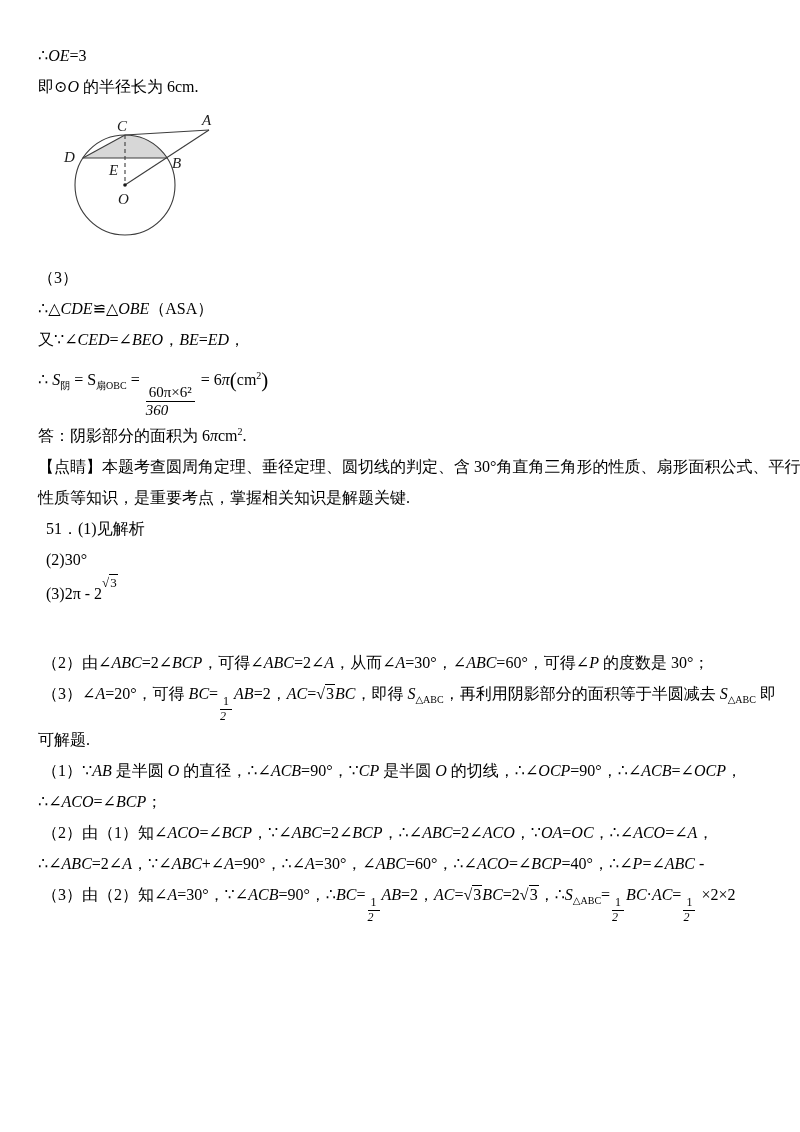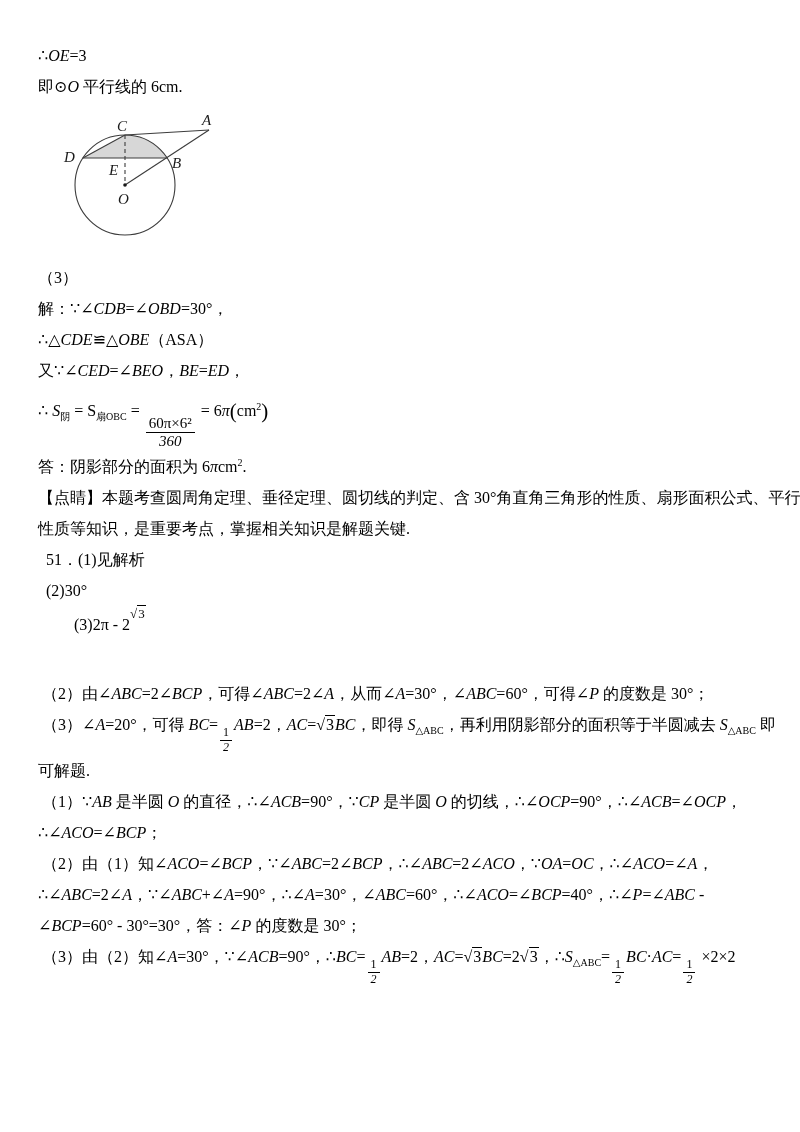--- a/index.html
+++ b/index.html
@@ -8,42 +8,42 @@
     position:relative;width:780px;height:1132px;box-sizing:border-box;
     padding:40px 28px 0 38px;background:#ffffff;color:#000;
     font-family:"Liberation Serif","DejaVu Serif","DejaVu Sans",serif;
     font-size:16px;
   }
   .ln{margin:0;line-height:31px;min-height:31px;white-space:pre;}
   .ln i{font-style:italic;}
   .ln sub{font-size:10px;line-height:0;}
   .ln sup{font-size:10px;line-height:0;}
   .formula{line-height:50px;min-height:50px;}
-  .tall{line-height:38px;min-height:38px;margin-left:28px;}
+  .tall{line-height:38px;min-height:38px;}
   .bigp{font-size:21px;vertical-align:-2px;}
-  .frac{display:inline-flex;flex-direction:column;text-align:center;
+  .frac{display:inline-flex;flex-direction:column;text-align:left;
         vertical-align:-0.55em;line-height:1.15;font-size:12px;margin:0 2px;}
   .frac .fnum{border-bottom:1px solid #000;padding:0 3px;display:block;}
   .frac .fden{display:block;font-style:italic;}
   .formula .frac{font-size:15px;vertical-align:-0.8em;}
   .sqrt{white-space:nowrap;}
   .sqrt .rad{border-top:1px solid #000;padding:0 1px;}
   sup.sqrt{font-size:13px;position:relative;top:-5px;line-height:0;}
   .fig-wrap{margin:6px 0 6px 22px;width:170px;height:148px;}
   .fig-wrap svg text{font-family:"Liberation Serif","DejaVu Serif",serif;
         font-style:italic;font-size:15px;fill:#1a1a1a;}
 </style>
 </head>
 <body>
 
 <div class="page">
 
   <div id="top-lines">
       <p class="ln"><span>∴</span><i>OE</i><span>=3</span></p>
-      <p class="ln"><span>即⊙</span><i>O</i><span> 平行线的 6cm.</span></p>
+      <p class="ln"><span>即⊙</span><i>O</i><span> 的半径长为 6cm.</span></p>
     </div>
 
   <div class="fig-wrap">
     <svg width="170" height="148" viewBox="0 0 170 148">
 
       <path d="M 22.9 50 L 65 27 A 50 50 0 0 1 107.1 50 Z" stroke="none" fill="#d7d7d7"></path>
 
       <circle cx="65" cy="77" r="50" fill="none" stroke="#3c3c3c" stroke-width="1.1"></circle>
 
       <line x1="22.9" y1="50" x2="107.1" y2="50" stroke="#3c3c3c" stroke-width="1.1"></line>
@@ -62,35 +62,33 @@
       <text x="142" y="17">A</text>
       <text x="4" y="54">D</text>
       <text x="112" y="60">B</text>
       <text x="49" y="67">E</text>
       <text x="58" y="96">O</text>
     </svg>
   </div>
 
   <div id="body-lines">
       <p class="ln"><span>（3）</span></p>
-      <p class="ln"><span>解：∵∠</span><i>CDB</i><span>=∠</span><i>OBD</i><span>=30°，</span></p>
       <p class="ln"><span>∴△</span><i>CDE</i><span>≌△</span><i>OBE</i><span>（ASA）</span></p>
       <p class="ln"><span>又∵∠</span><i>CED</i><span>=∠</span><i>BEO</i><span>，</span><i>BE</i><span>=</span><i>ED</i><span>，</span></p>
       <p class="ln formula"><span>∴ </span><i>S</i><sub>阴</sub><span> = S</span><sub>扇OBC</sub><span> = </span><span class="frac"><span class="fnum">60π×6²</span><span class="fden">360</span></span><span> = 6</span><i>π</i><span class="bigp">(</span><span>cm</span><sup>2</sup><span class="bigp">)</span></p>
       <p class="ln"><span>答：阴影部分的面积为 6</span><i>π</i><span>cm</span><sup>2</sup><span>.</span></p>
       <p class="ln"><span>【点睛】本题考查圆周角定理、垂径定理、圆切线的判定、含 30°角直角三角形的性质、扇形面积公式、平行线的</span></p>
       <p class="ln"><span>性质等知识，是重要考点，掌握相关知识是解题关键.</span></p>
       <p class="ln"><span>  51．(1)见解析</span></p>
       <p class="ln"><span>  (2)30°</span></p>
       <p class="ln tall"><span>  (3)2π - 2</span><sup class="sqrt">√<span class="rad">3</span></sup></p>
       <div style="height: 34px;"></div>
       <p class="ln"><span> （2）由∠</span><i>ABC</i><span>=2∠</span><i>BCP</i><span>，可得∠</span><i>ABC</i><span>=2∠</span><i>A</i><span>，从而∠</span><i>A</i><span>=30°，∠</span><i>ABC</i><span>=60°，可得∠</span><i>P</i><span> 的度数是 30°；</span></p>
       <p class="ln"><span> （3）∠</span><i>A</i><span>=20°，可得 </span><i>BC</i><span>=</span><span class="frac"><span class="fnum">1</span><span class="fden">2</span></span><i>AB</i><span>=2，</span><i>AC</i><span>=</span><span class="sqrt">√<span class="rad">3</span></span><i>BC</i><span>，即得 </span><i>S</i><sub>△ABC</sub><span>，再利用阴影部分的面积等于半圆减去 </span><i>S</i><sub>△ABC</sub><span> 即</span></p>
       <p class="ln"><span>可解题.</span></p>
       <p class="ln"><span> （1）∵</span><i>AB</i><span> 是半圆 </span><i>O</i><span> 的直径，∴∠</span><i>ACB</i><span>=90°，∵</span><i>CP</i><span> 是半圆 </span><i>O</i><span> 的切线，∴∠</span><i>OCP</i><span>=90°，∴∠</span><i>ACB</i><span>=∠</span><i>OCP</i><span>，</span></p>
       <p class="ln"><span>∴∠</span><i>ACO</i><span>=∠</span><i>BCP</i><span>；</span></p>
       <p class="ln"><span> （2）由（1）知∠</span><i>ACO</i><span>=∠</span><i>BCP</i><span>，∵∠</span><i>ABC</i><span>=2∠</span><i>BCP</i><span>，∴∠</span><i>ABC</i><span>=2∠</span><i>ACO</i><span>，∵</span><i>OA</i><span>=</span><i>OC</i><span>，∴∠</span><i>ACO</i><span>=∠</span><i>A</i><span>，</span></p>
       <p class="ln"><span>∴∠</span><i>ABC</i><span>=2∠</span><i>A</i><span>，∵∠</span><i>ABC</i><span>+∠</span><i>A</i><span>=90°，∴∠</span><i>A</i><span>=30°，∠</span><i>ABC</i><span>=60°，∴∠</span><i>ACO</i><span>=∠</span><i>BCP</i><span>=40°，∴∠</span><i>P</i><span>=∠</span><i>ABC</i><span> - </span></p>
-      <p class="ln"><span>∠</span><i>BCP</i><span>=60° - 30°=30°，答：∠</span><i>P</i><span> 的度数是 30°；</span></p>
       <p class="ln"><span> （3）由（2）知∠</span><i>A</i><span>=30°，∵∠</span><i>ACB</i><span>=90°，∴</span><i>BC</i><span>=</span><span class="frac"><span class="fnum">1</span><span class="fden">2</span></span><i>AB</i><span>=2，</span><i>AC</i><span>=</span><span class="sqrt">√<span class="rad">3</span></span><i>BC</i><span>=2</span><span class="sqrt">√<span class="rad">3</span></span><span>，∴</span><i>S</i><sub>△ABC</sub><span>=</span><span class="frac"><span class="fnum">1</span><span class="fden">2</span></span><i>BC</i><span>·</span><i>AC</i><span>=</span><span class="frac"><span class="fnum">1</span><span class="fden">2</span></span><span> ×2×2</span></p>
     </div>
 
 </div>
 
 </body></html>

